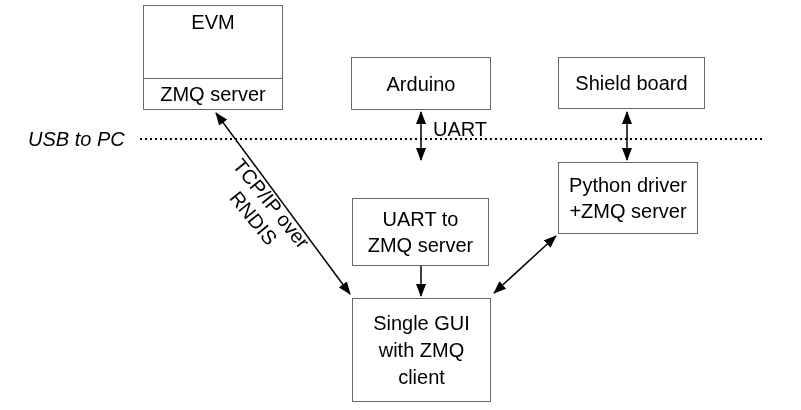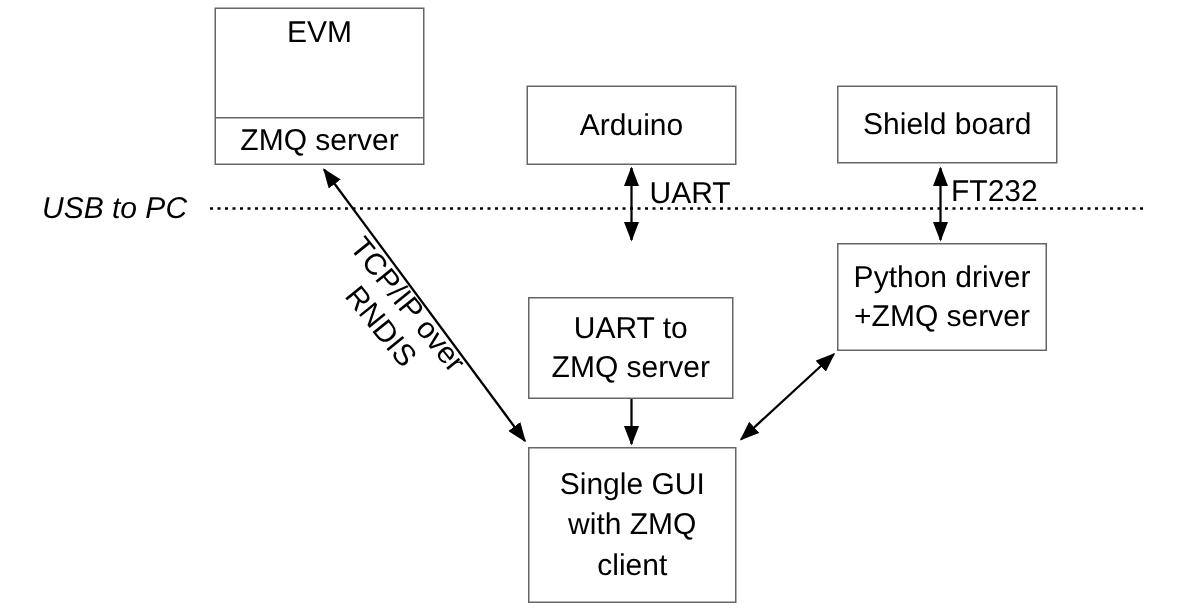--- a/index.html
+++ b/index.html
@@ -67,19 +67,18 @@
 with ZMQ
 client</div>
 
   <div class="box box-python">Python driver
 +ZMQ server</div>
 
   <div class="label label-usb">USB to PC</div>
 
   <div class="label label-uart">UART</div>
 
-  <div class="label label-ft232">FT232</div>
 
   <div class="label label-tcpip">TCP/IP over
 RNDIS</div>
 
 
 </div>
 
 </body></html>

